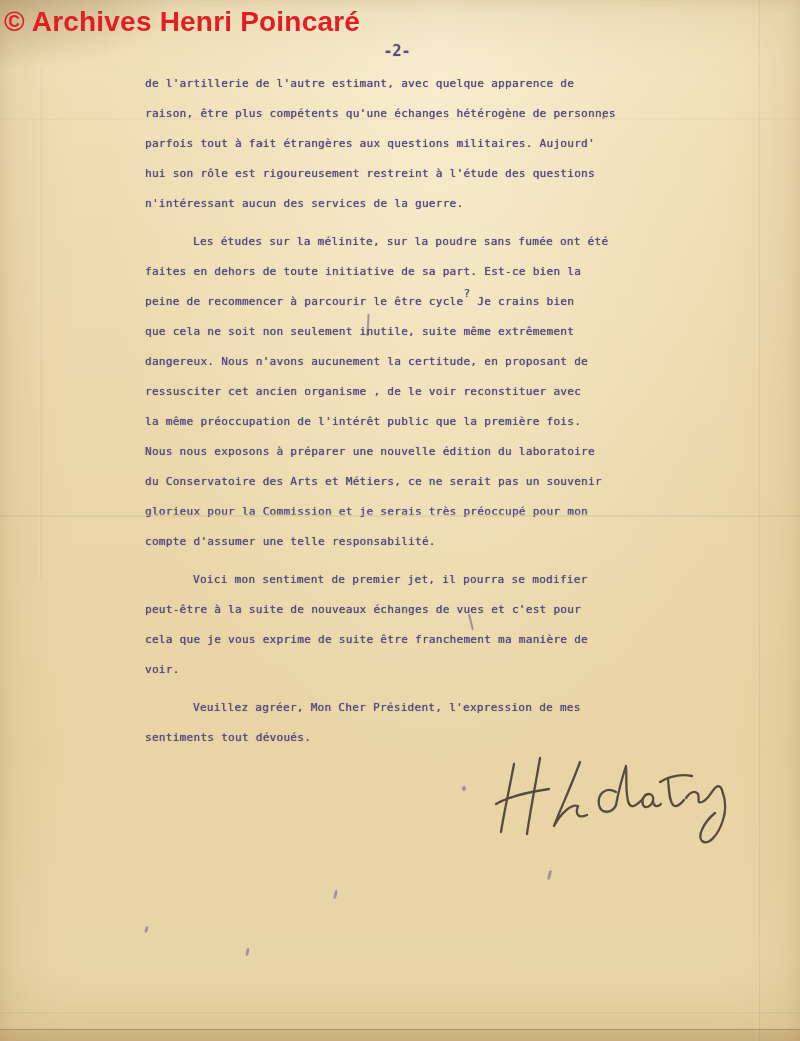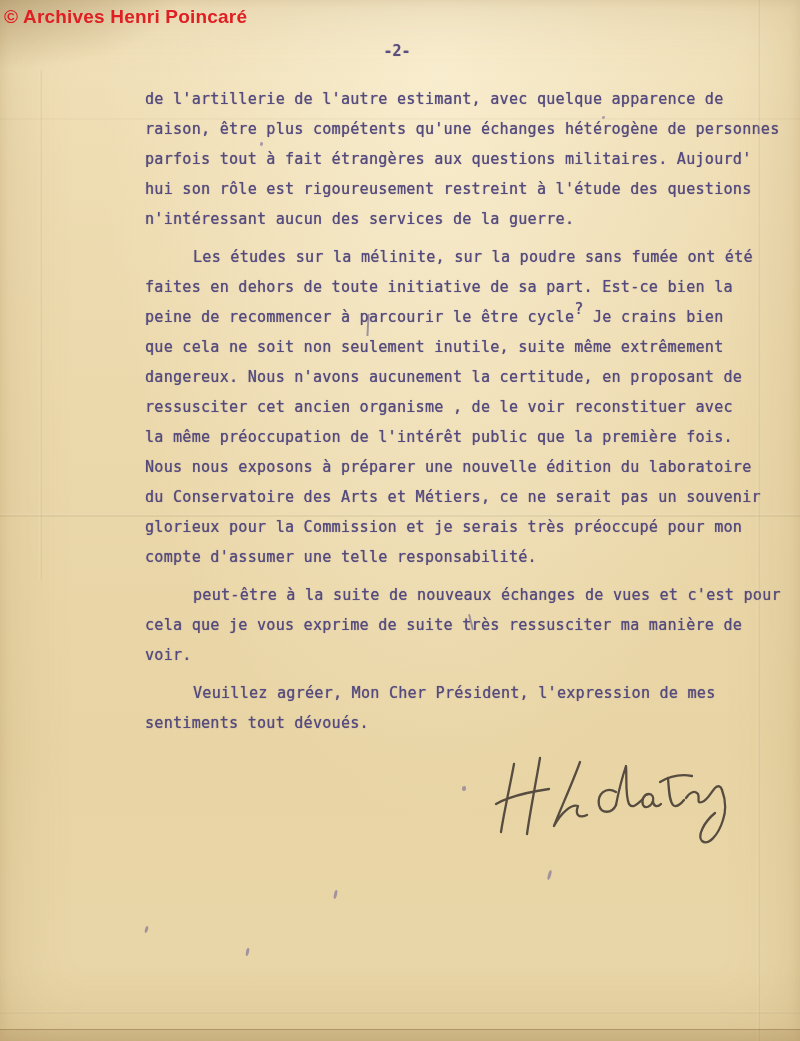--- a/index.html
+++ b/index.html
@@ -18,33 +18,33 @@
   }
 
   .corner-shadow {
     position:absolute; left:0; top:0; width:180px; height:70px; pointer-events:none;
     background: radial-gradient(ellipse at 0% 0%, rgba(115,85,40,0.30), rgba(115,85,40,0) 70%);
   }
 
   .watermark {
     position:absolute; left:4px; top:6px;
     font-family:"Liberation Sans","DejaVu Sans",sans-serif;
-    font-weight:bold; font-size:19px; letter-spacing:0.2px;
+    font-weight:bold; font-size:28px; letter-spacing:0.2px;
     color:#df1f23; z-index:5;
   }
 
   .page-number {
     position:absolute; left:352px; top:42px; width:90px; text-align:center;
     font-size:15px; font-weight:bold; color:#5a4e82;
     text-shadow:0 0 1px rgba(90,78,130,0.6);
   }
 
   .letter-body {
-    position:absolute; left:145px; top:84px; width:648px;
-    font-size:15px; letter-spacing:0.3px; color:#544a7d;
+    position:absolute; left:145px; top:69px; width:648px;
+    font-size:11px; letter-spacing:0.3px; color:#544a7d;
     text-shadow:0 0 1px rgba(84,74,125,0.65), 0.4px 0.4px 0.6px rgba(84,74,125,0.35);
   }
   .para { margin:0; }
   .para + .para { margin-top:8px; }
   .line { height:30px; line-height:30px; white-space:pre; }
   .para.indented .line:first-child { padding-left:48px; }
 
   .uline { text-underline-offset:4px; text-decoration-thickness:1.5px; }
   .sup-mark { position:relative; top:-8px; display:inline-block; }
 
@@ -101,22 +101,23 @@
       <div class="line">dangereux. Nous n'avons aucunement la certitude, en proposant de</div>
       <div class="line">ressusciter cet ancien organisme , de le voir reconstituer avec</div>
       <div class="line">la même préoccupation de l'intérêt public que la première fois.</div>
       <div class="line">Nous nous exposons à préparer une nouvelle édition du laboratoire</div>
       <div class="line">du Conservatoire des Arts et Métiers, ce ne serait pas un souvenir</div>
       <div class="line">glorieux pour la Commission et je serais très préoccupé pour mon</div>
       <div class="line">compte d'assumer une telle responsabilité.</div>
     </div>
 
     <div class="para indented">
+      <div class="line">Voici mon sentiment de premier jet, il pourra se modifier</div>
       <div class="line">peut-être à la suite de nouveaux échanges de vues et c'est pour</div>
-      <div class="line">cela que je vous exprime de suite très ressusciter ma manière de</div>
+      <div class="line">cela que je vous exprime de suite être franchement ma manière de</div>
       <div class="line">voir.</div>
     </div>
 
     <div class="para indented">
       <div class="line">Veuillez agréer, Mon Cher Président, l'expression de mes</div>
       <div class="line">sentiments tout dévoués.</div>
     </div>
 
   </div>
 

